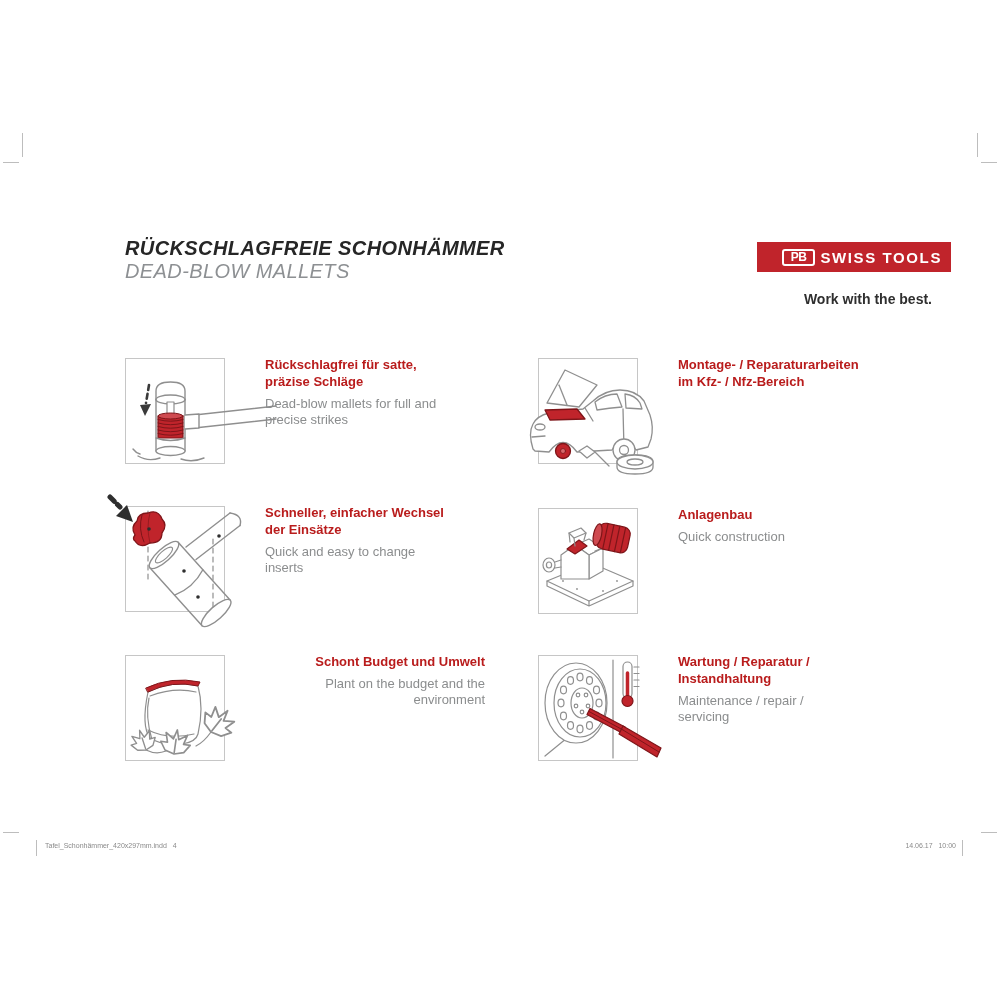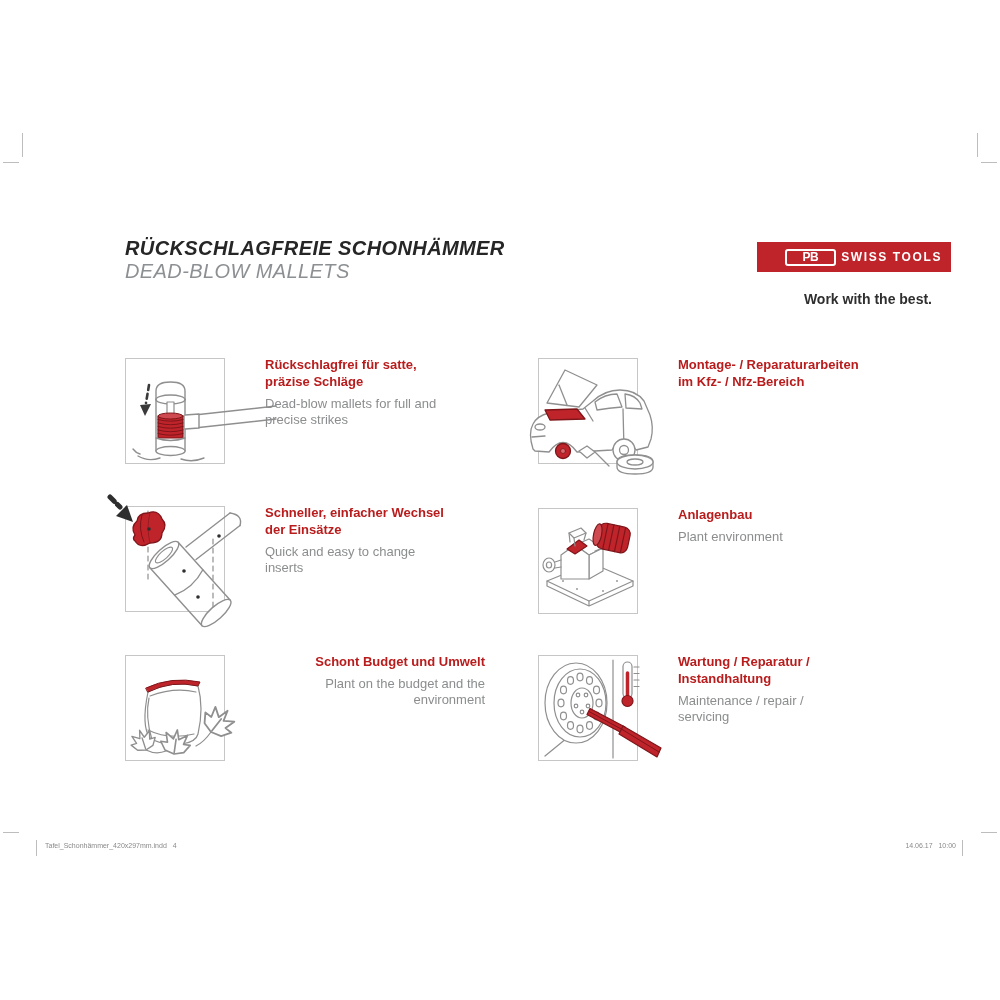--- a/index.html
+++ b/index.html
@@ -16,23 +16,23 @@
   .title-de { margin:0; font-size:20px; font-weight:bold; color:#262626; letter-spacing:0.4px; line-height:23px; white-space:pre; }
   .title-en { margin:0; font-size:20px; font-weight:normal; color:#8d9093; letter-spacing:0.4px; line-height:23px; white-space:pre; }
 
   .logo-banner {
     position:absolute; left:757px; top:242px; width:194px; height:30px;
     background:#c0242b; display:flex; align-items:center; justify-content:flex-end;
     padding-right:9px; box-sizing:border-box; gap:5px;
   }
   .logo-pb {
     border:2px solid #ffffff; border-radius:3px; color:#ffffff; font-weight:bold;
-    font-size:12px; line-height:13px; padding:0 16px; letter-spacing:-0.5px;
-  }
-  .logo-brand { color:#ffffff; font-weight:bold; font-size:12px; letter-spacing:1.6px; white-space:pre; }
+    font-size:12px; line-height:13px; padding:0 7px; letter-spacing:-0.5px;
+  }
+  .logo-brand { color:#ffffff; font-weight:bold; font-size:15px; letter-spacing:1.6px; white-space:pre; }
   .tagline {
     position:absolute; left:700px; top:291px; width:232px; text-align:right;
     font-size:14px; font-weight:bold; color:#2f2f2f;
   }
 
   
   .feature { position:absolute; width:400px; height:120px; }
   .f1 { left:125px; top:356px; } .f2 { left:538px; top:356px; }
   .f3 { left:125px; top:504px; } .f4 { left:538px; top:506px; }
   .f5 { left:125px; top:653px;text-align:right; } .f6 { left:538px; top:653px; }
@@ -223,21 +223,21 @@
           <g>
             <ellipse cx="10" cy="56" rx="6" ry="7" fill="#ffffff"></ellipse>
             <ellipse cx="10" cy="56" rx="2.6" ry="3" fill="#ffffff"></ellipse>
             <path d="M16,53 L22,51 M16,59 L22,58"></path>
           </g>
         </g>
       </svg>
     </div>
     <div class="feature-text">
       <p class="feature-heading">Anlagenbau</p>
-      <p class="feature-body">Plant environment</p>
+      <p class="feature-body">Quick construction</p>
     </div>
   </div>
 
   <div class="feature f5">
     <div class="icon-box">
       <svg style="left:0;top:0;" width="100" height="106" viewBox="0 0 100 106">
         <g stroke="#8f8f8f" stroke-width="1.2" fill="none" stroke-linecap="round" stroke-linejoin="round">
           <g>
             <path d="M22,36 Q15,70 24,82 Q36,90 56,88 Q70,86 72,78 Q78,52 72,30 Q46,24 22,36 Z" fill="#ffffff"></path>
             <path d="M20,32 Q45,20 74,26 L72,30 Q46,24 22,36 Z" fill="#c0242b" stroke="#7e1519" stroke-width="1"></path>

